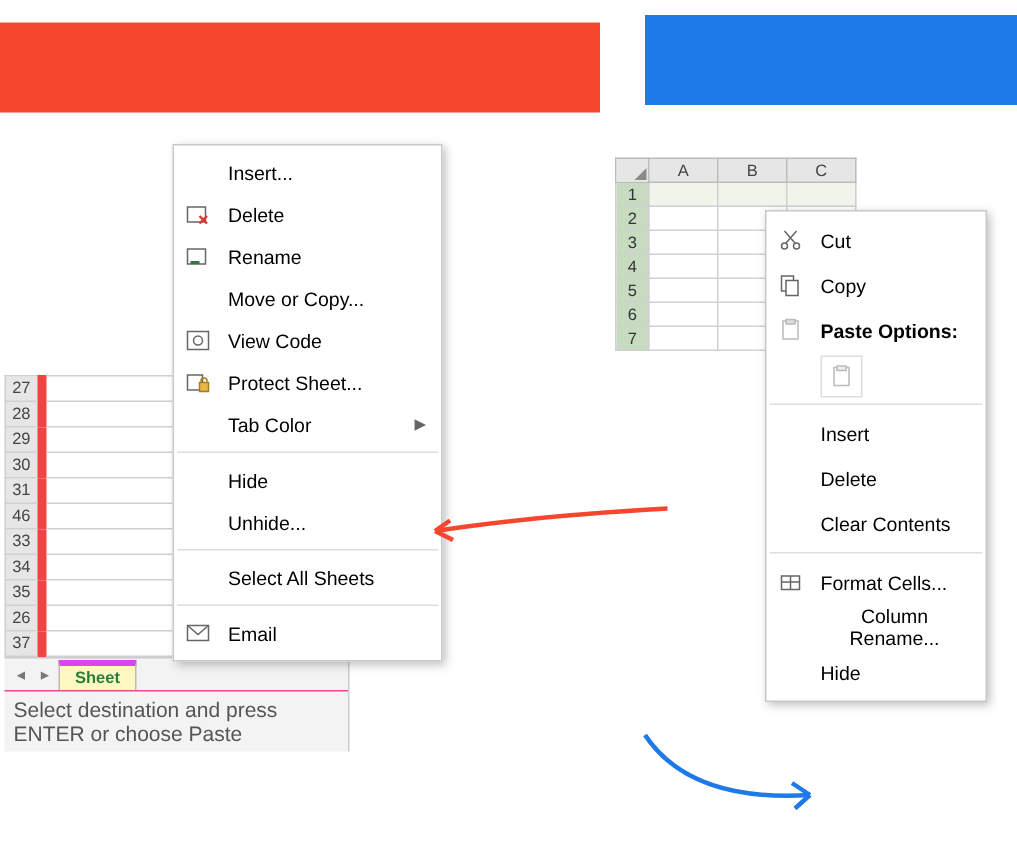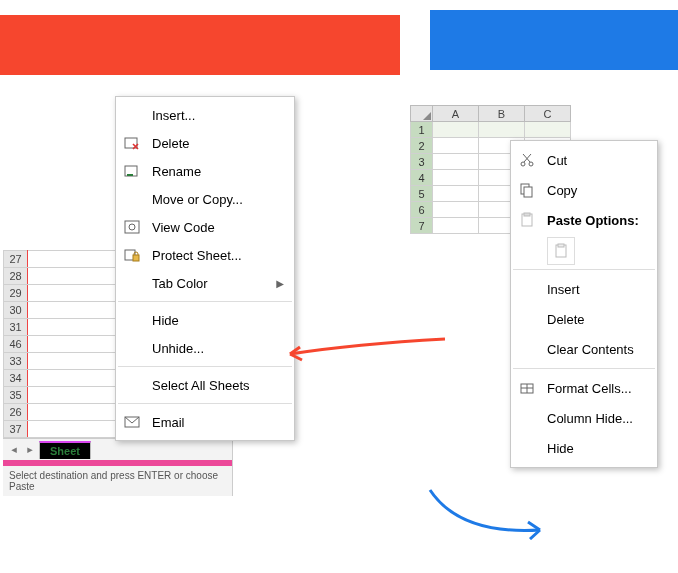--- a/index.html
+++ b/index.html
@@ -31,45 +31,45 @@
     .left-sheet td {
       border: 1px solid #d0d0d0;
       height: 17px;
       font-size: 11px;
       color: #444;
     }
     .left-sheet td.rowhdr {
       width: 24px;
       background: #e6e6e6;
       text-align: center;
-      border-right: 1px solid #ef4444;
+      border-right: 6px solid #ef4444;
     }
     .tabbar {
       display: flex;
       align-items: center;
       height: 22px;
       border-top: 1px solid #ccc;
       font-size: 11px;
       gap: 2px;
       padding-left: 4px;
       background: #f3f3f3;
     }
     .tabbtn { width: 14px; height: 14px; display:flex;align-items:center;justify-content:center;color:#777; }
     .tab-active {
-      background: #000000;
+      background: #fef9c3;
       padding: 2px 10px;
       border: 1px solid #bbb;
       border-bottom: none;
       font-weight: bold;
       color: #2b7d3a;
-      border-top: 2px solid #d946ef;
+      border-top: 4px solid #d946ef;
     }
     .statusbar {
-      border-top: 6px solid #ec4899;
-      font-size: 10px;
+      border-top: 1px solid #ec4899;
+      font-size: 14px;
       padding: 4px 6px;
       color: #555;
       background: #f3f3f3;
     }
 
     
     .menu {
       position: absolute;
       background: #fff;
       border: 1px solid #c8c8c8;
@@ -412,21 +412,21 @@
     <span class="iconcell">
       <svg class="icon" viewBox="0 0 16 16">
           <rect x="2" y="4" width="12" height="9" fill="none" stroke="#666"></rect>
           <path d="M2 8 h12 M8 4 v9" stroke="#666"></path>
         </svg>
     </span>
     <span class="label">Format Cells...</span>
   </div>
   <div class="item">
     <span class="iconcell"></span>
-    <span class="label">Column Hide...</span>
+    <span class="label">Column Rename...</span>
   </div>
   <div class="item">
     <span class="iconcell"></span>
     <span class="label">Hide</span>
   </div>
 </div>
 
 <svg class="arrow-red" viewBox="0 0 180 40">
   <path d="M170 5 Q 80 10 15 20" fill="none" stroke="#f6462e" stroke-width="3"></path>
   <path d="M15 20 l10 -7 M15 20 l12 6" fill="none" stroke="#f6462e" stroke-width="3"></path>

